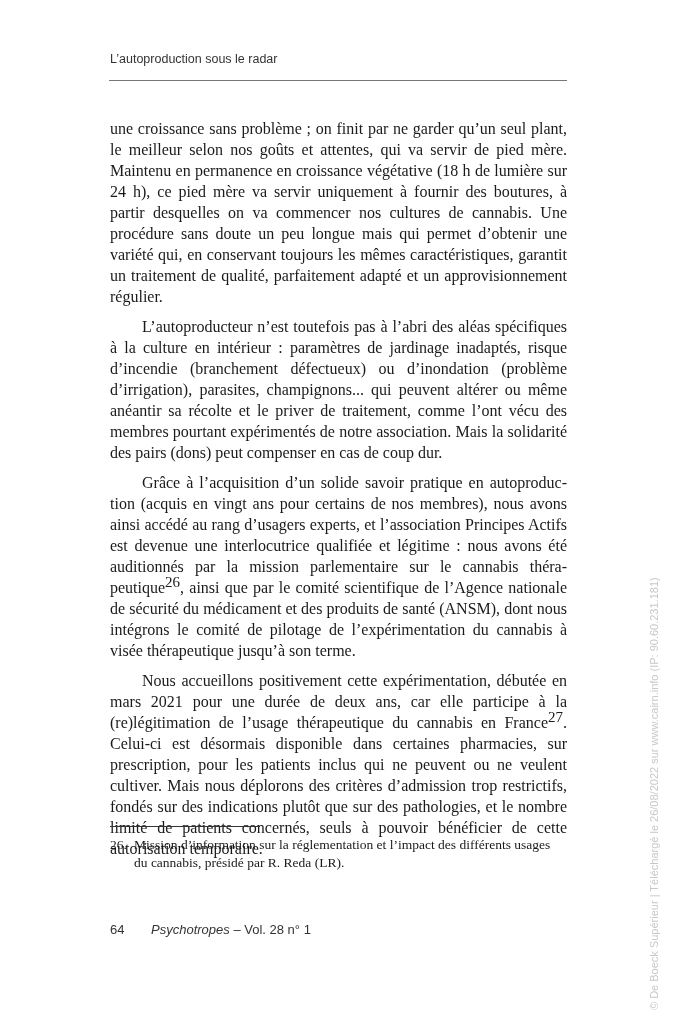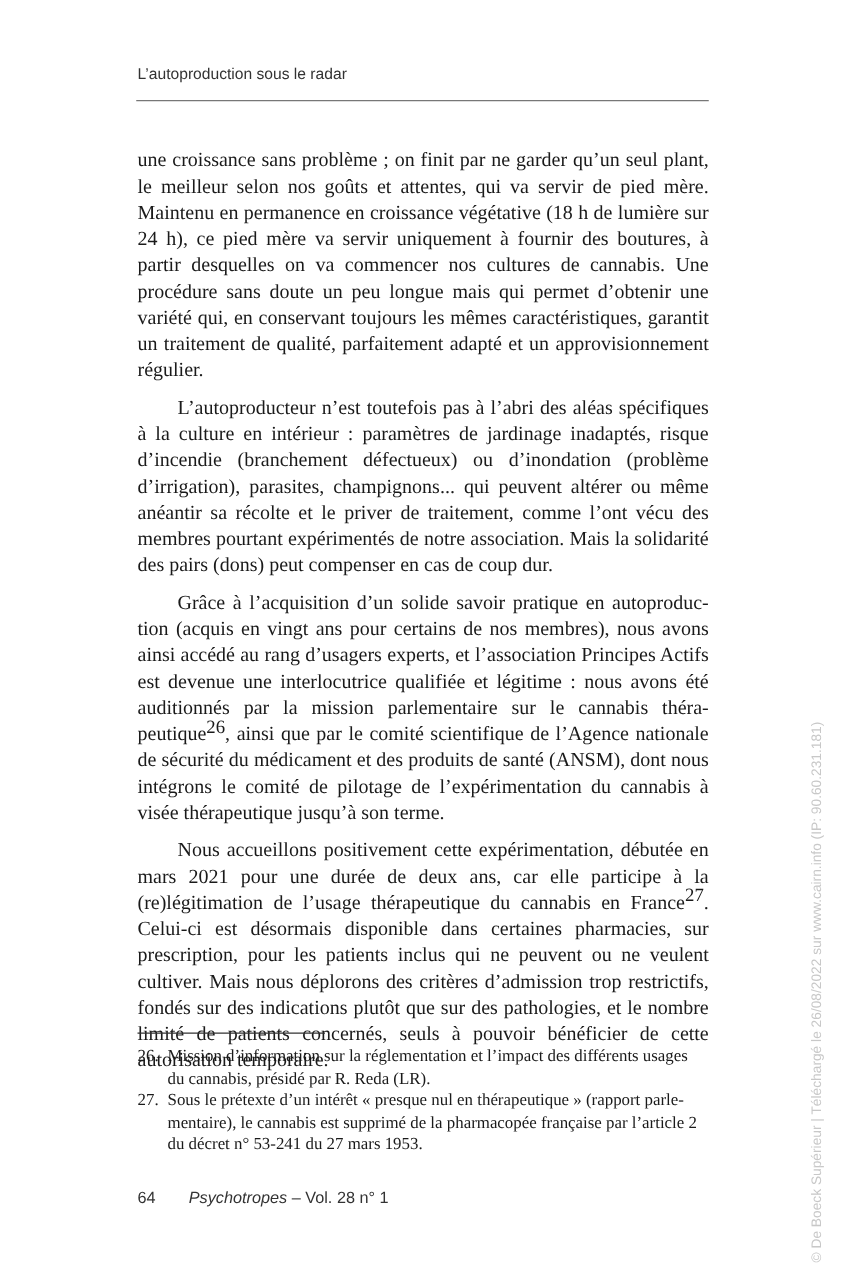--- a/index.html
+++ b/index.html
@@ -20,21 +20,21 @@
   sup { font-size: 15px; line-height: 0; vertical-align: 6px; font-family: Liberation Serif, serif; }
   .fn-rule { position: absolute; left: 110px; top: 826px; width: 150px; border-top: 1px solid #333; }
   .footnotes {
     position: absolute; left: 110px; top: 836px; width: 457px;
     font-family: "Liberation Serif", serif; font-size: 13.5px; line-height: 17.5px; color: #1a1a1a;
   }
   .fn { display: flex; }
   .fn-num { width: 24px; flex: none; }
   .fn-text { flex: 1; }
   .folio {
-    position: absolute; left: 110px; top: 950px;
+    position: absolute; left: 110px; top: 922px;
     font-family: "Liberation Sans", sans-serif; font-size: 13px; color: #333;
   }
   .folio .num { display: inline-block; width: 41px; }
   .folio em { font-style: italic; }
   .watermark {
     position: absolute; left: 648px; top: 1010px;
     transform: rotate(-90deg); transform-origin: 0 0;
     font-family: "Liberation Sans", sans-serif; font-size: 11px; color: #c8c8c8;
     white-space: nowrap;
   }
@@ -52,24 +52,20 @@
     <p class="indent"><span>Grâce à l’acquisition d’un solide savoir pratique en autoproduc­tion (acquis en vingt ans pour certains de nos membres), nous avons ainsi accédé au rang d’usagers experts, et l’association Principes Actifs est devenue une interlocutrice qualifiée et légitime : nous avons été auditionnés par la mission parlementaire sur le cannabis théra­peutique</span><sup>26</sup><span>, ainsi que par le comité scientifique de l’Agence nationale de sécurité du médicament et des produits de santé (ANSM), dont nous intégrons le comité de pilotage de l’expérimentation du canna­bis à visée thérapeutique jusqu’à son terme.</span></p>
     <p class="indent"><span>Nous accueillons positivement cette expérimentation, débutée en mars 2021 pour une durée de deux ans, car elle participe à la (re)légitimation de l’usage thérapeutique du cannabis en France</span><sup>27</sup><span>. Celui-ci est désormais disponible dans certaines pharmacies, sur prescription, pour les patients inclus qui ne peuvent ou ne veulent cultiver. Mais nous déplorons des critères d’admission trop restric­tifs, fondés sur des indications plutôt que sur des pathologies, et le nombre limité de patients concernés, seuls à pouvoir bénéficier de cette autorisation temporaire.</span></p>
   </div>
 
   <div class="fn-rule"></div>
   <div class="footnotes">
     <div class="fn">
       <span class="fn-num">26.</span>
       <span class="fn-text">Mission d’information sur la réglementation et l’impact des différents usages du cannabis, présidé par R. Reda (LR).</span>
     </div>
-    <div class="fn">
-      <span class="fn-num">27.</span>
-      <span class="fn-text">Sous le prétexte d’un intérêt « presque nul en thérapeutique » (rapport parle­mentaire), le cannabis est supprimé de la pharmacopée française par l’article 2 du décret n° 53-241 du 27 mars 1953.</span>
-    </div>
   </div>
 
   <div class="folio">
     <span class="num">64</span><em>Psychotropes</em><span> – Vol. 28 n° 1</span>
   </div>
 
   <div class="watermark">© De Boeck Supérieur | Téléchargé le 26/08/2022 sur www.cairn.info (IP: 90.60.231.181)</div>
 </div>
 
 </body></html>

